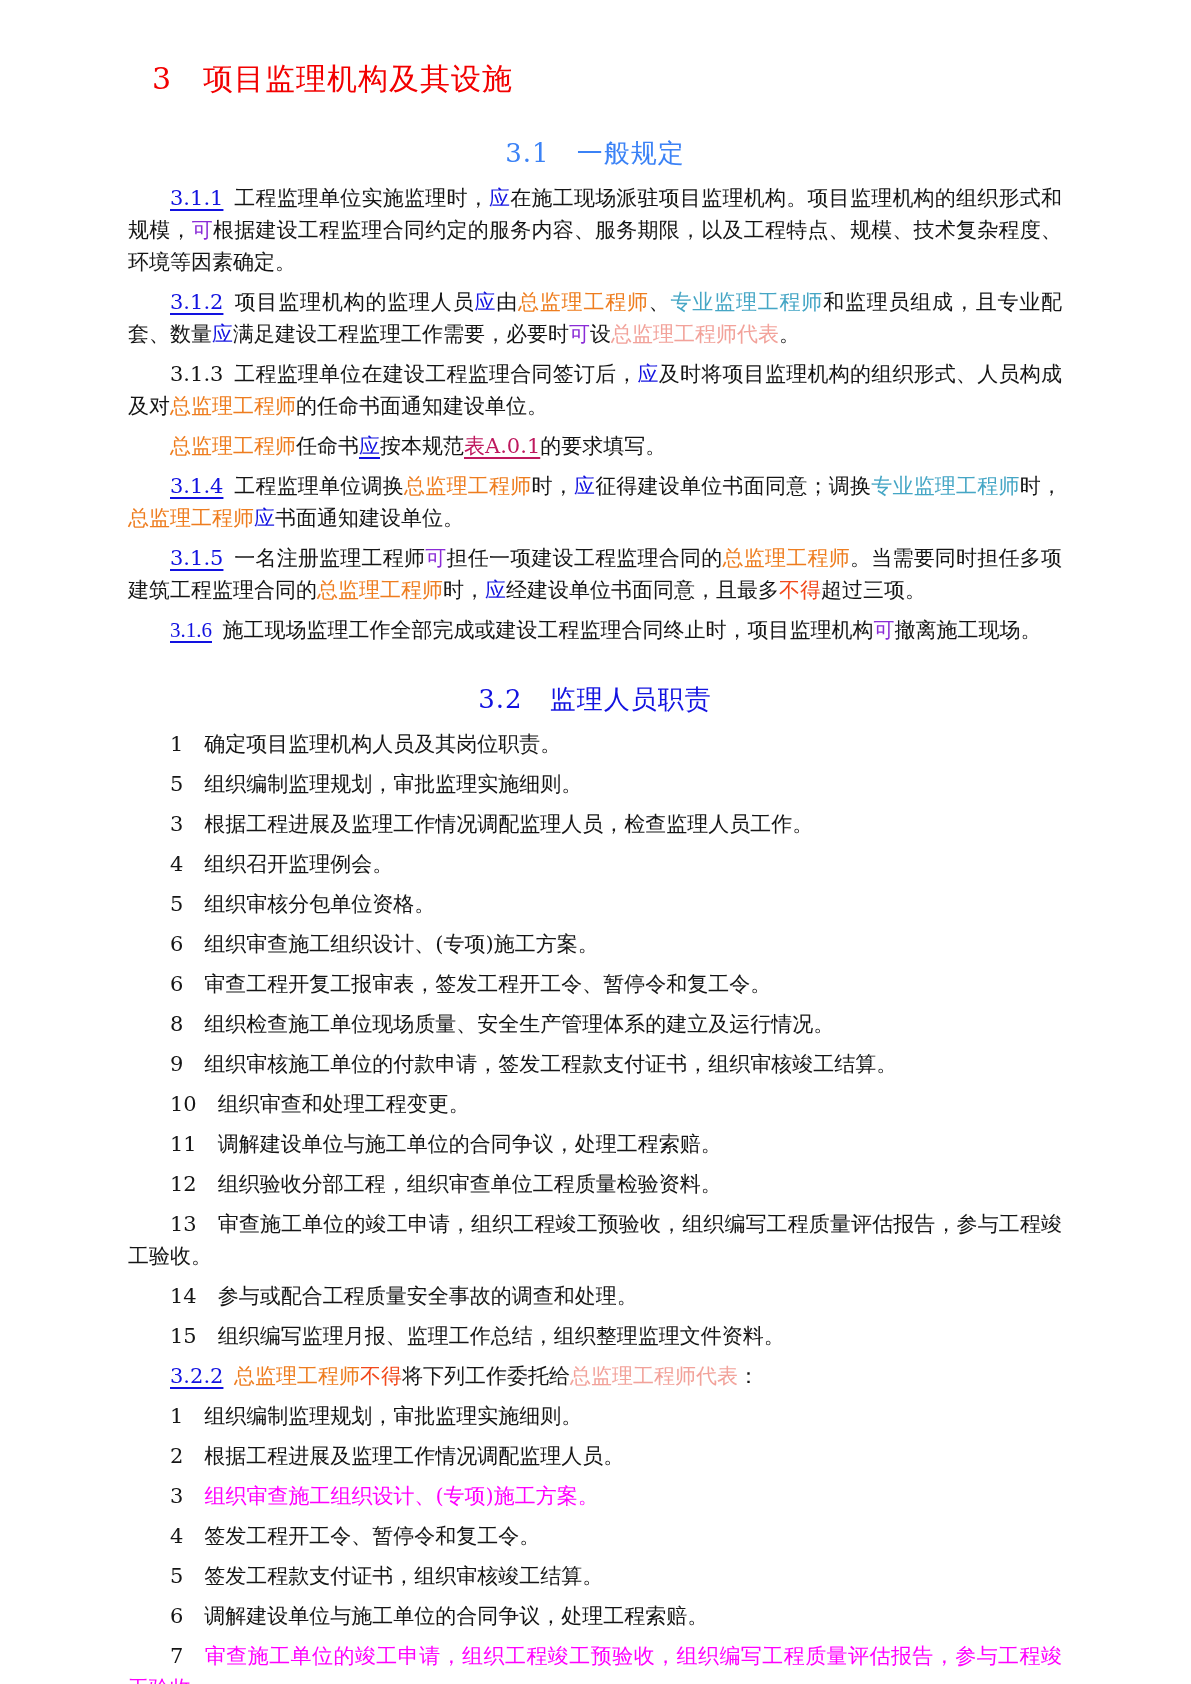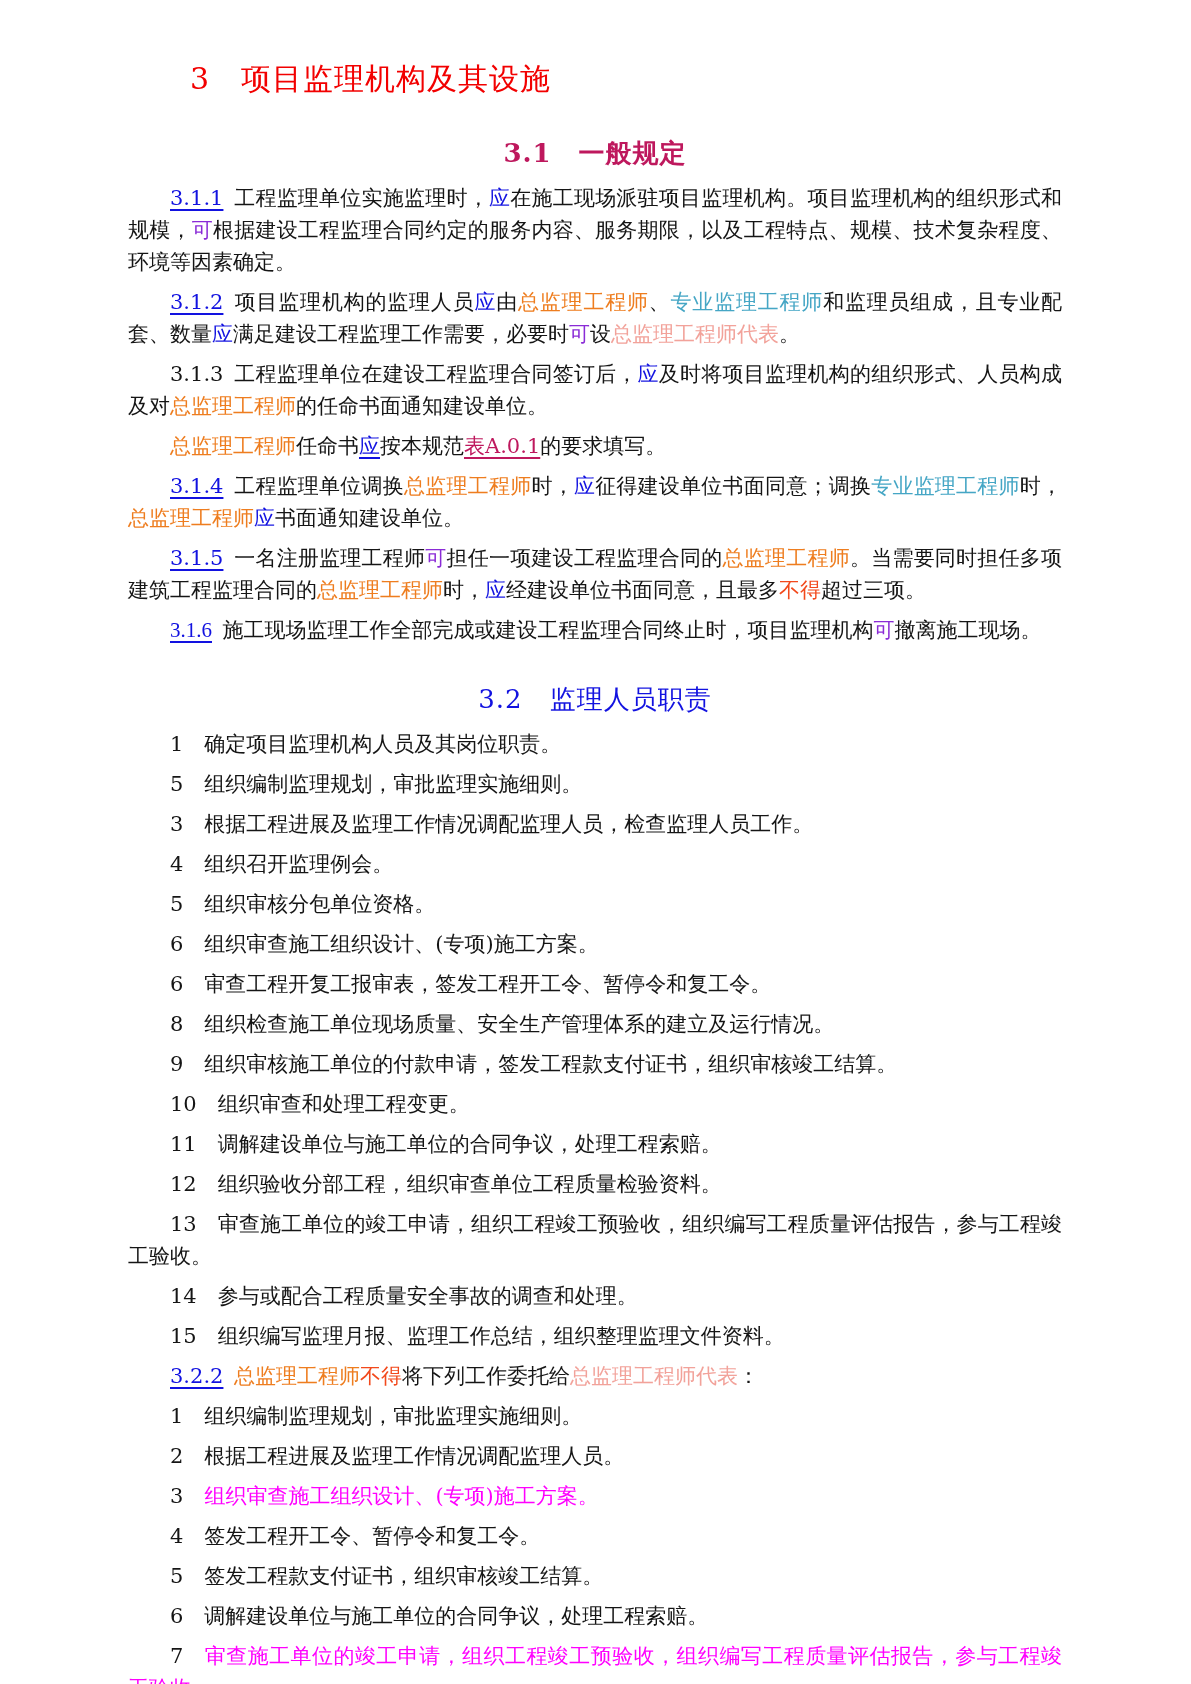--- a/index.html
+++ b/index.html
@@ -8,21 +8,21 @@
     width:1191px;
     height:1684px;
     box-sizing:border-box;
     padding:0 121px 0 120px;
     background:#ffffff;
     font-family:"DejaVu Serif","Liberation Serif",serif;
     color:#151515;
     overflow:hidden;
   }
   .chapter-title{
-    margin:58px 0 0 70px;
+    margin:58px 0 0 32px;
     font-size:30px;
     line-height:42px;
     font-weight:normal;
     letter-spacing:1px;
   }
   .section-heading{
     text-align:center;
     font-size:26px;
     line-height:34px;
     margin:36px 0 12px 0;
@@ -44,21 +44,21 @@
     color:#1a1a1a;
   }
 </style>
 </head>
 <body>
 
 <div class="page">
   <div class="chapter-title" style="color: rgb(242, 0, 0);">3 项目监理机构及其设施</div>
 
   <main id="doc-blocks">
-      <div class="section-heading" style="color: #be185d; font-weight: bold;">3.1　一般规定</div>
+      <div class="section-heading" style="color: #3b82f6;">3.1　一般规定</div>
       <div class="para"><span style="color: rgb(18, 18, 224); text-decoration: underline;">3.1.1</span><span> 工程监理单位实施监理时，</span><span style="color: rgb(18, 18, 224);">应</span><span>在施工现场派驻项目监理机构。项目监理机构的组织形式和规模，</span><span style="color: rgb(138, 43, 214);">可</span><span>根据建设工程监理合同约定的服务内容、服务期限，以及工程特点、规模、技术复杂程度、环境等因素确定。</span></div>
       <div class="para"><span style="color: rgb(18, 18, 224); text-decoration: underline;">3.1.2</span><span> 项目监理机构的监理人员</span><span style="color: rgb(18, 18, 224);">应</span><span>由</span><span style="color: rgb(238, 125, 31);">总监理工程师</span><span>、</span><span style="color: rgb(69, 166, 197);">专业监理工程师</span><span>和监理员组成，且专业配套、数量</span><span style="color: rgb(18, 18, 224);">应</span><span>满足建设工程监理工作需要，必要时</span><span style="color: rgb(138, 43, 214);">可</span><span>设</span><span style="color: rgb(242, 162, 154);">总监理工程师代表</span><span>。</span></div>
       <div class="para"><span>3.1.3 工程监理单位在建设工程监理合同签订后，</span><span style="color: rgb(18, 18, 224);">应</span><span>及时将项目监理机构的组织形式、人员构成及对</span><span style="color: rgb(238, 125, 31);">总监理工程师</span><span>的任命书面通知建设单位。</span></div>
       <div class="para"><span style="color: rgb(238, 125, 31);">总监理工程师</span><span>任命书</span><span style="color: rgb(18, 18, 224); text-decoration: underline;">应</span><span>按本规范</span><span style="color: #be185d; text-decoration: underline;">表A.0.1</span><span>的要求填写。</span></div>
       <div class="para"><span style="color: rgb(18, 18, 224); text-decoration: underline;">3.1.4</span><span> 工程监理单位调换</span><span style="color: rgb(238, 125, 31);">总监理工程师</span><span>时，</span><span style="color: rgb(18, 18, 224);">应</span><span>征得建设单位书面同意；调换</span><span style="color: rgb(69, 166, 197);">专业监理工程师</span><span>时，</span><span style="color: rgb(238, 125, 31);">总监理工程师</span><span style="color: rgb(18, 18, 224);">应</span><span>书面通知建设单位。</span></div>
       <div class="para"><span style="color: rgb(18, 18, 224); text-decoration: underline;">3.1.5</span><span> 一名注册监理工程师</span><span style="color: rgb(138, 43, 214);">可</span><span>担任一项建设工程监理合同的</span><span style="color: rgb(238, 125, 31);">总监理工程师</span><span>。当需要同时担任多项建筑工程监理合同的</span><span style="color: rgb(238, 125, 31);">总监理工程师</span><span>时，</span><span style="color: rgb(18, 18, 224);">应</span><span>经建设单位书面同意，且最多</span><span style="color: rgb(242, 73, 28);">不得</span><span>超过三项。</span></div>
       <div class="para"><span style="color: rgb(18, 18, 224); text-decoration: underline; font-family: Liberation Serif, serif;">3.1.6</span><span> 施工现场监理工作全部完成或建设工程监理合同终止时，项目监理机构</span><span style="color: rgb(138, 43, 214);">可</span><span>撤离施工现场。</span></div>
       <div class="section-heading" style="color: rgb(18, 18, 224);">3.2　监理人员职责</div>
       <div class="list-item"><span>1 确定项目监理机构人员及其岗位职责。</span></div>
       <div class="list-item"><span>5 组织编制监理规划，审批监理实施细则。</span></div>

